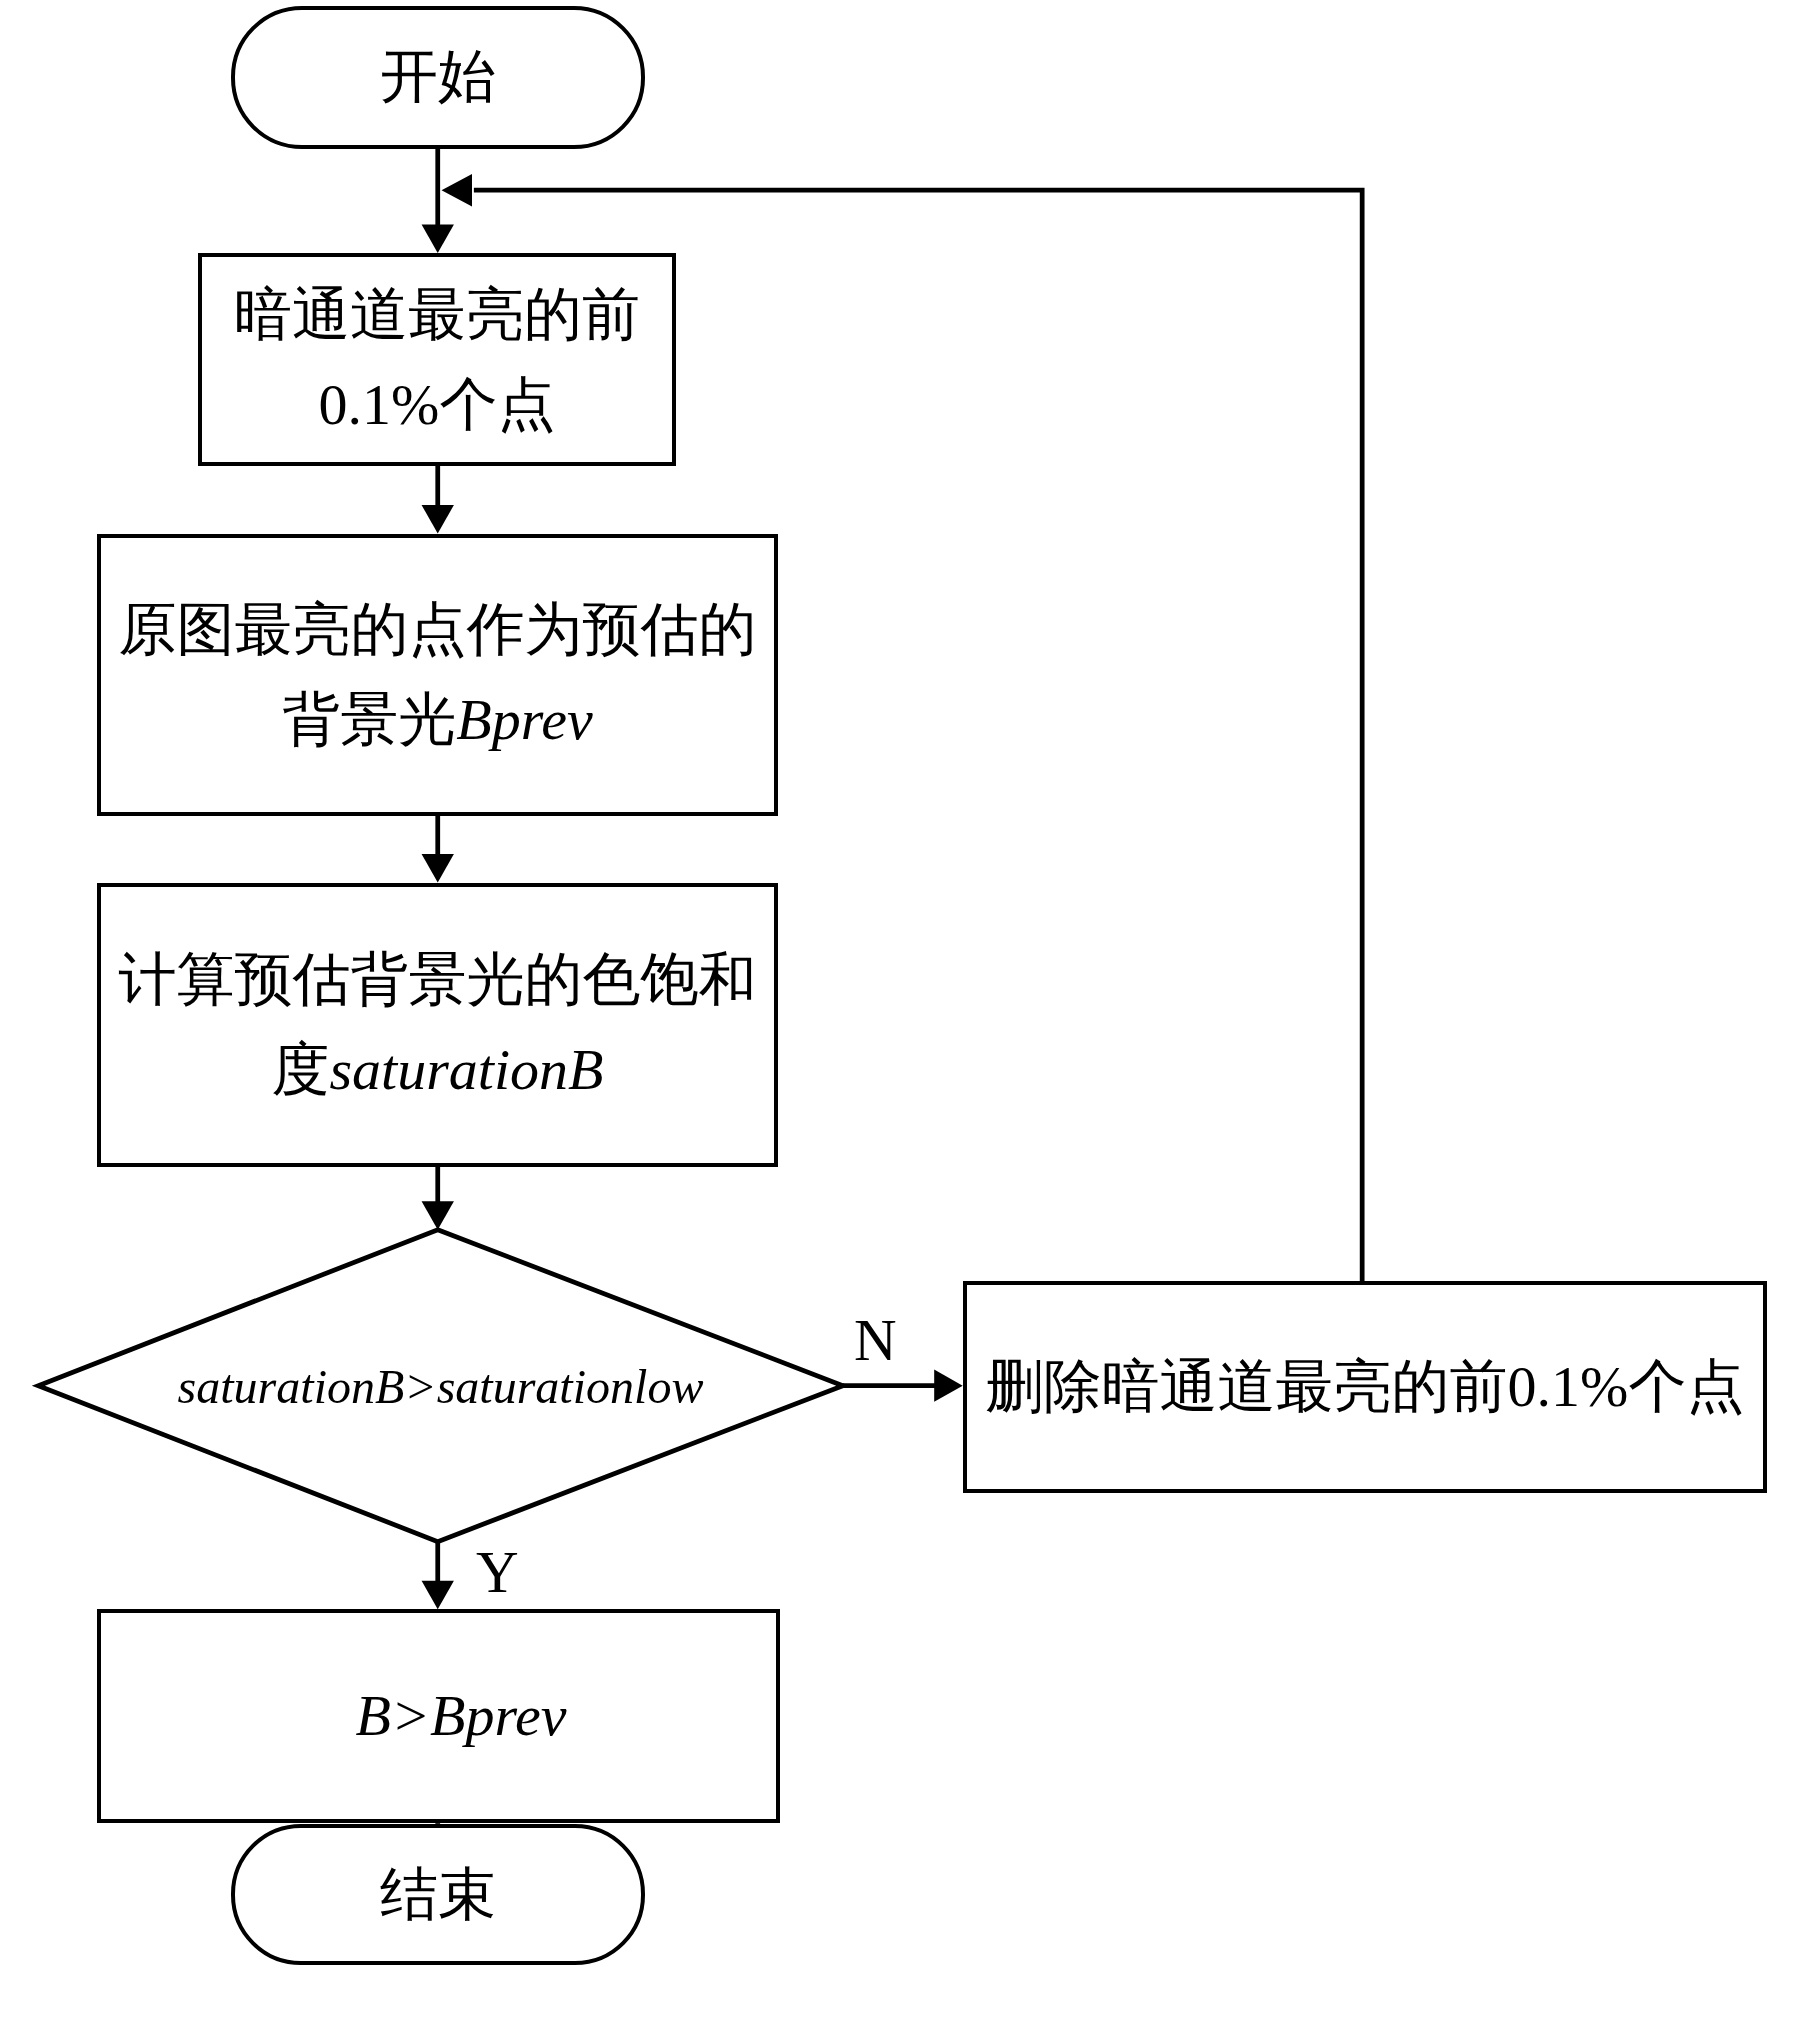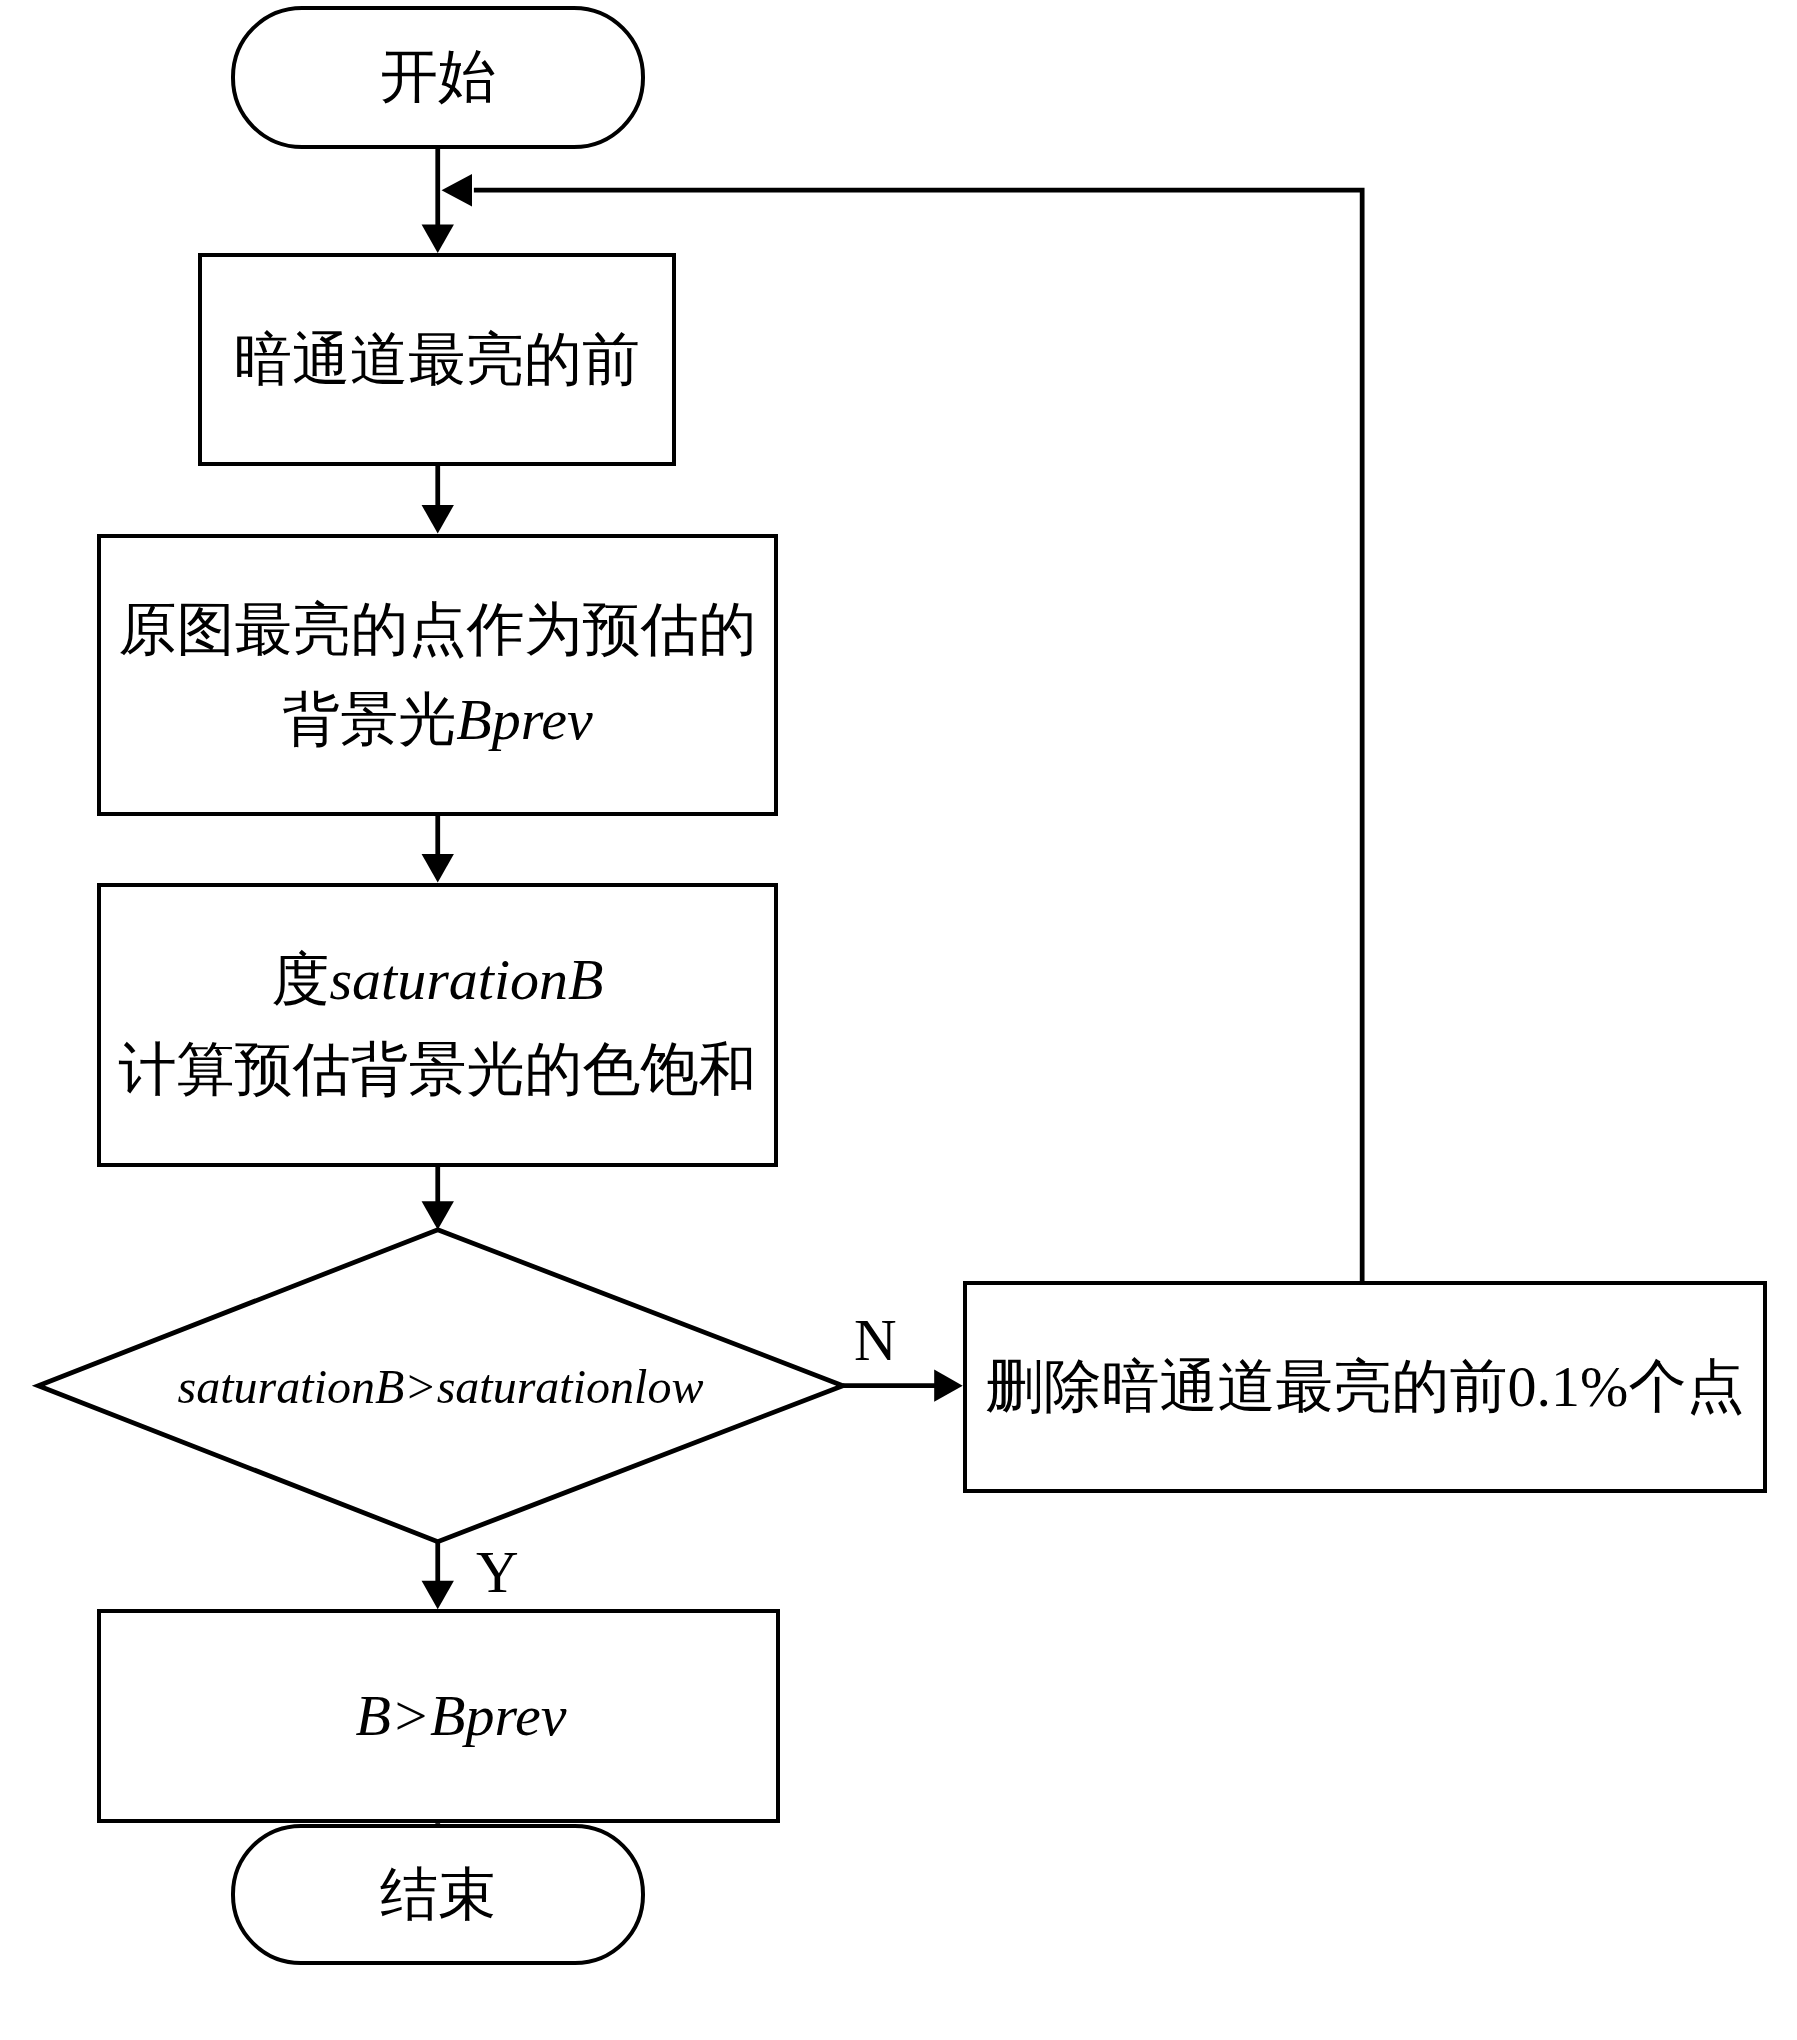--- a/index.html
+++ b/index.html
@@ -94,34 +94,35 @@
     <polygon points="460,1293 886,1457 460,1621 40,1457" fill="#ffffff" stroke="#000000" stroke-width="5"></polygon>
   </svg>
 
   <div class="node stadium-start">
     <span>开始</span>
   </div>
 
   <div class="node rect-top-points">
     <span class="lines">
       <span style="display:block">暗通道最亮的前</span>
+      <span style="display:block">0.1%个点</span>
     </span>
   </div>
 
   <div class="node rect-estimate">
     <span class="lines">
       <span style="display:block">原图最亮的点作为预估的</span>
       <span style="display:block"><span>背景光</span><span class="var-italic">Bprev</span></span>
     </span>
   </div>
 
   <div class="node rect-saturation">
     <span class="lines">
+      <span style="display:block">计算预估背景光的色饱和</span>
       <span style="display:block"><span>度</span><span class="var-italic">saturationB</span></span>
-      <span style="display:block">计算预估背景光的色饱和</span>
     </span>
   </div>
 
   <div class="decision-text">saturationB&gt;saturationlow</div>
 
   <div class="branch-label branch-yes">Y</div>
   <div class="branch-label branch-no">N</div>
 
   <div class="node rect-update-b">
     <span class="var-italic">B&gt;Bprev</span>

